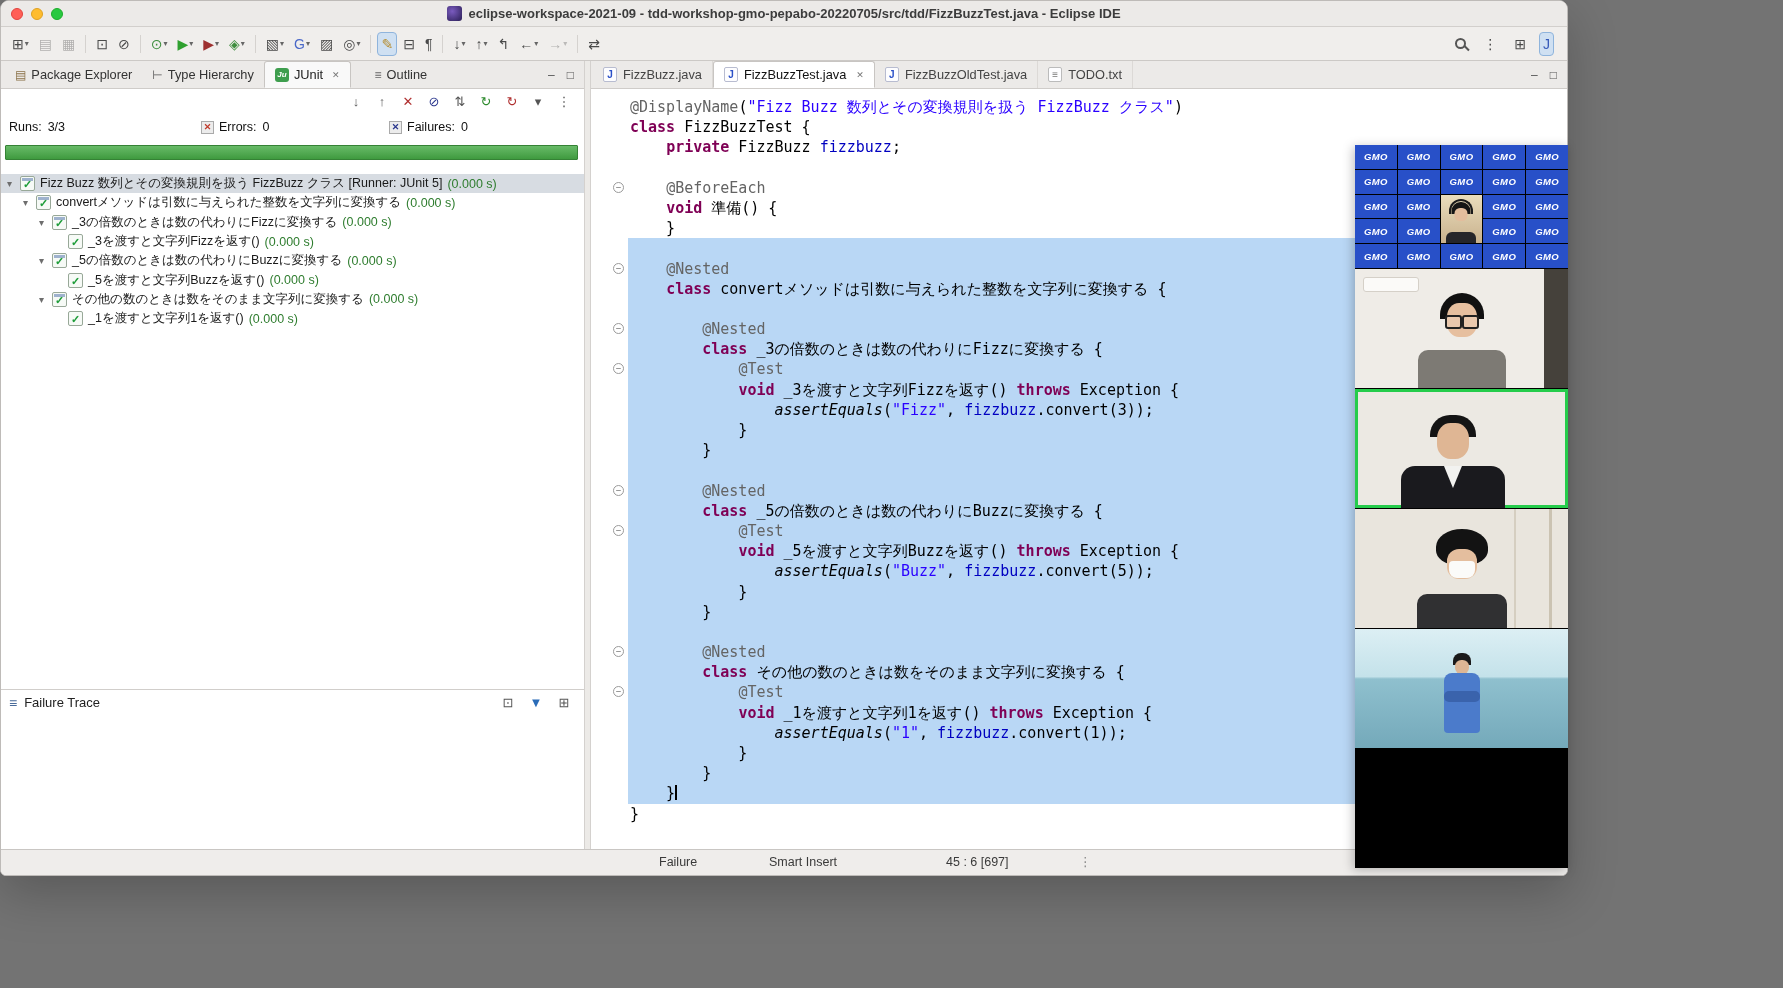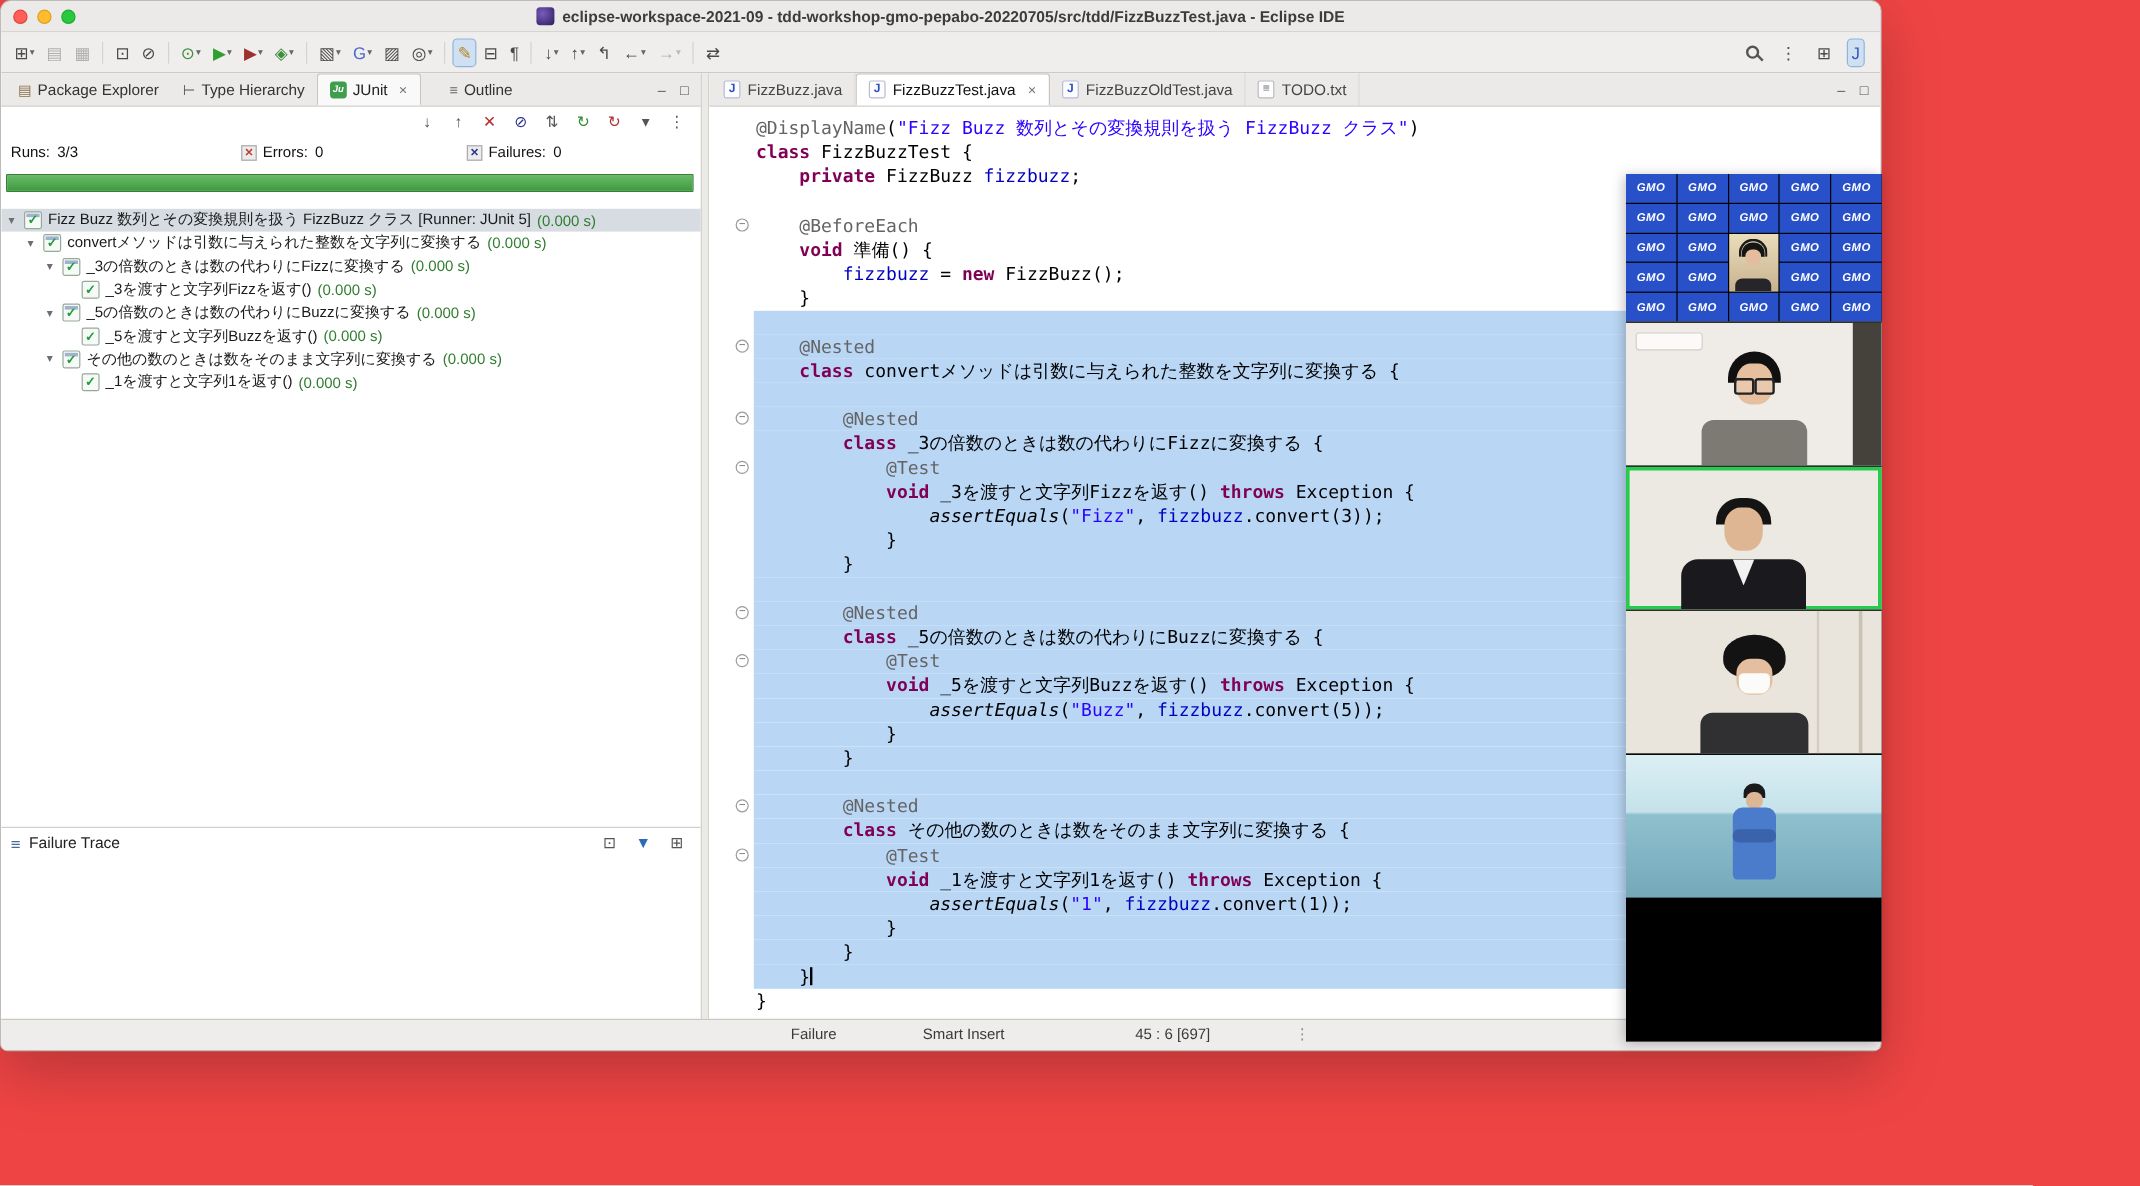--- a/index.html
+++ b/index.html
@@ -1,17 +1,17 @@
 <!DOCTYPE html>
 <html><head>
 <meta charset="utf-8">
 <style>
   html,body{margin:0;padding:0;background:#fff;}
   *{box-sizing:border-box;}
-  #screen{position:relative;width:1783px;height:988px;overflow:hidden;background:#ef4444;
+  #screen{position:relative;width:1783px;height:988px;overflow:hidden;background:#737373;
           font-family:"Liberation Sans",sans-serif;-webkit-font-smoothing:antialiased;}
 
   
   #window{position:absolute;left:0;top:0;width:1568px;height:876px;background:#fff;
           border:1px solid #BEBBB8;border-radius:9px 9px 6px 6px;overflow:hidden;
           box-shadow:0 18px 50px rgba(0,0,0,.22);}
   .titlebar{position:absolute;top:0;left:0;right:0;height:26px;background:#ECEAE8;
             border-bottom:1px solid #D2CFCC;display:flex;align-items:center;justify-content:center;
             font-size:13px;color:#3C3C3C;font-weight:bold;}
   .lights{position:absolute;left:10px;top:7px;display:flex;gap:8px;}
@@ -519,24 +519,20 @@
                   <span class="foldmark">−</span>
                 </span>
                 <span class="ltext"><span class="c-p">    </span><span class="c-a">@BeforeEach</span></span>
               </div>
               <div class="code-line">
                 <span class="cgutter"></span>
                 <span class="ltext"><span class="c-p">    </span><span class="c-k">void</span><span class="c-p"> 準備() {</span></span>
               </div>
               <div class="code-line">
                 <span class="cgutter"></span>
-                <span class="ltext"><span class="c-p">        </span><span class="c-fl">fizzbuzz</span><span class="c-p"> = </span><span class="c-k">new</span><span class="c-p"> FizzBuzz();</span></span>
-              </div>
-              <div class="code-line">
-                <span class="cgutter"></span>
                 <span class="ltext"><span class="c-p">    }</span></span>
               </div>
               <div class="code-line">
                 <span class="cgutter"></span>
                 <span class="ltext sel"></span>
               </div>
               <div class="code-line">
                 <span class="cgutter">
                   <span class="foldmark">−</span>
                 </span>

